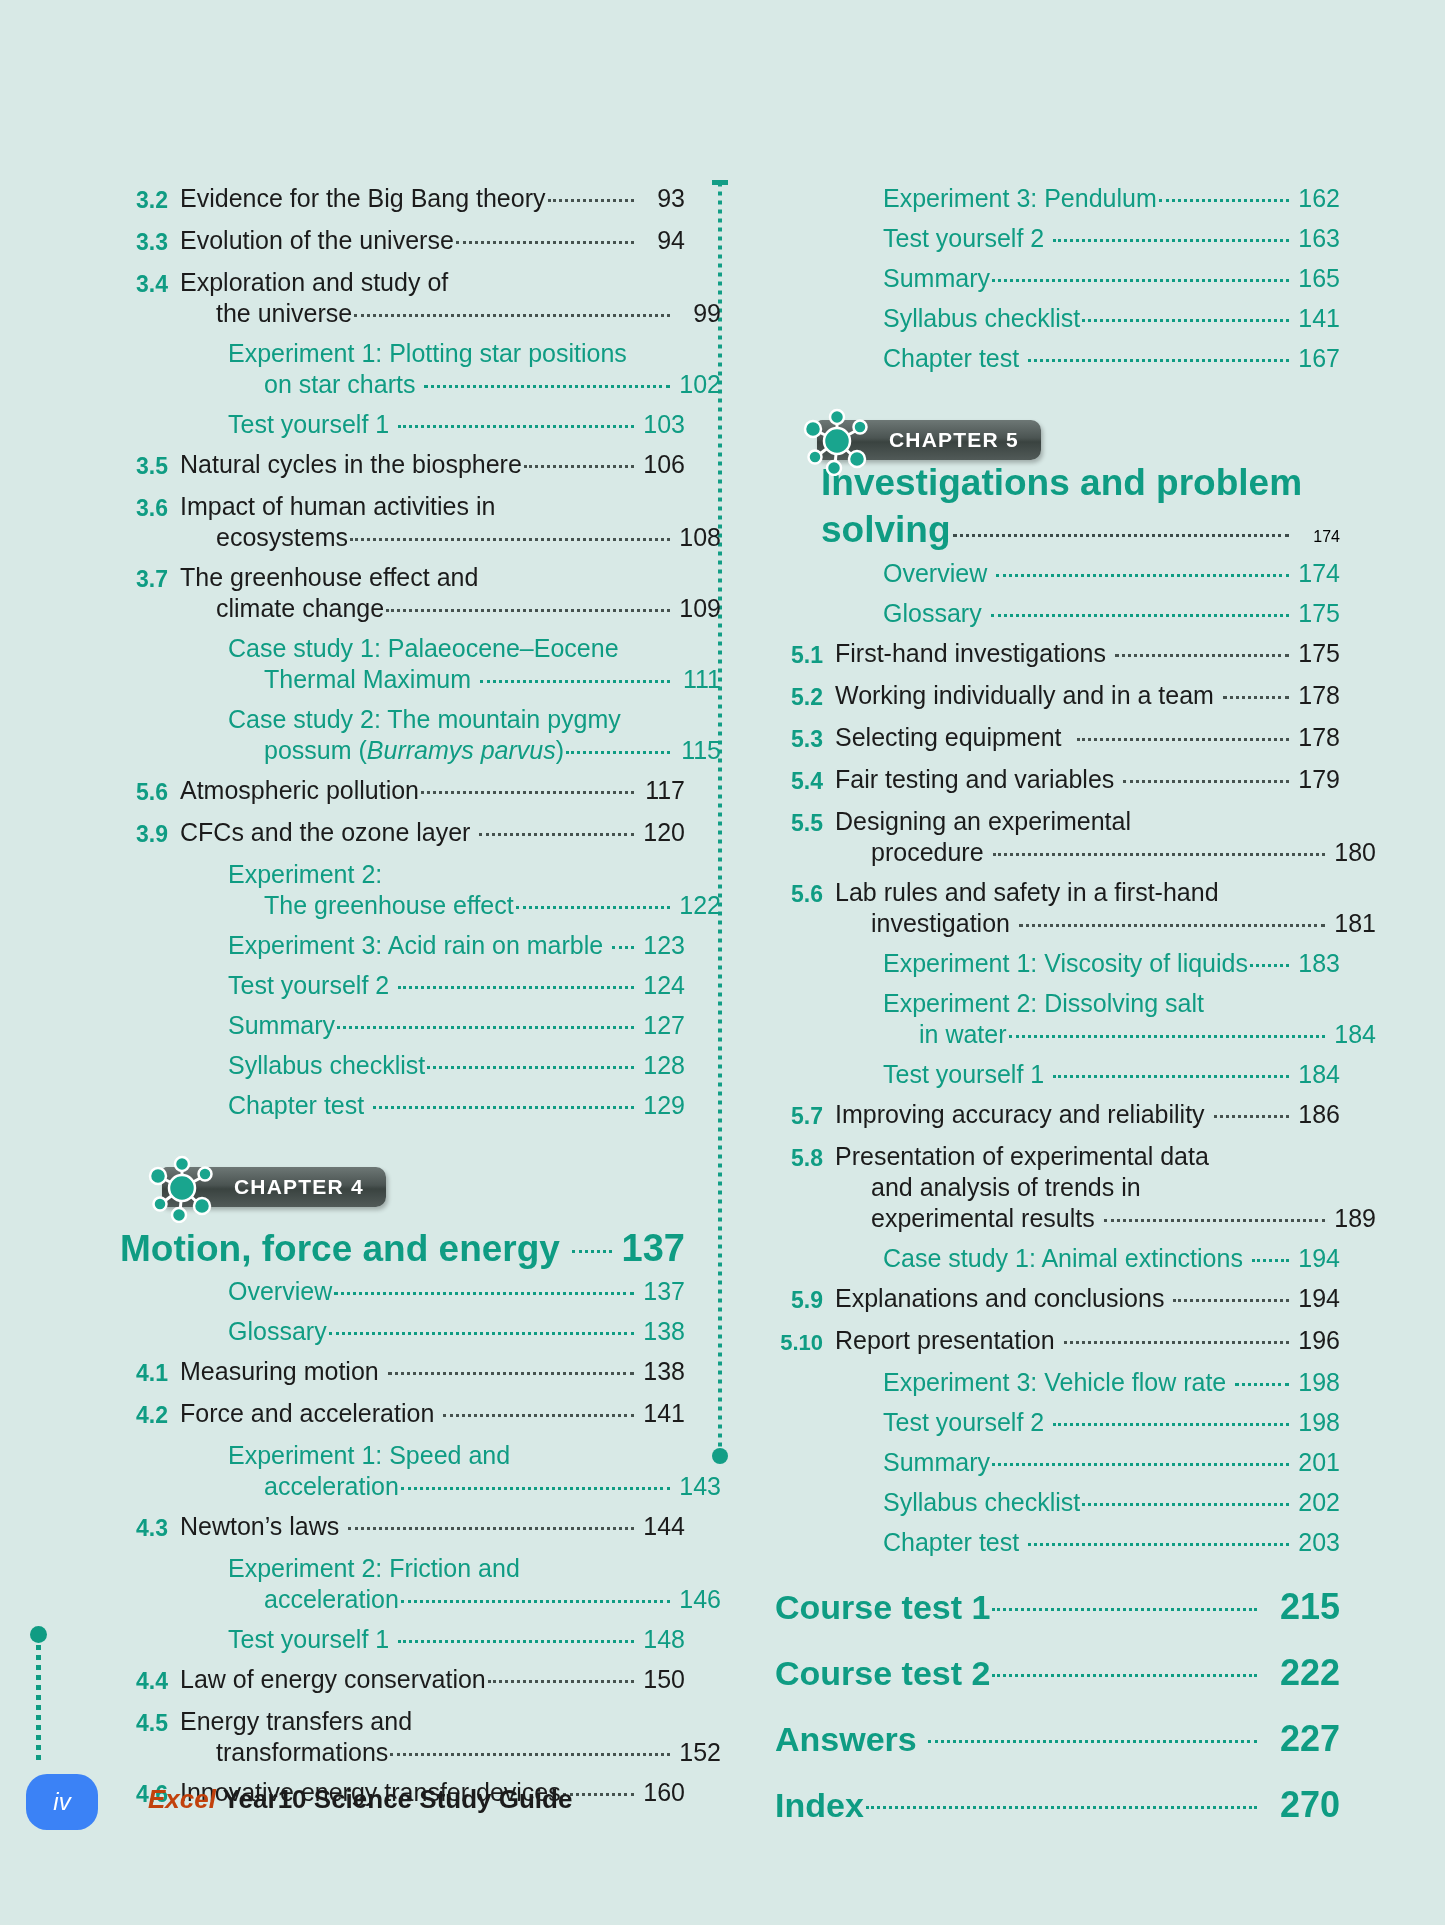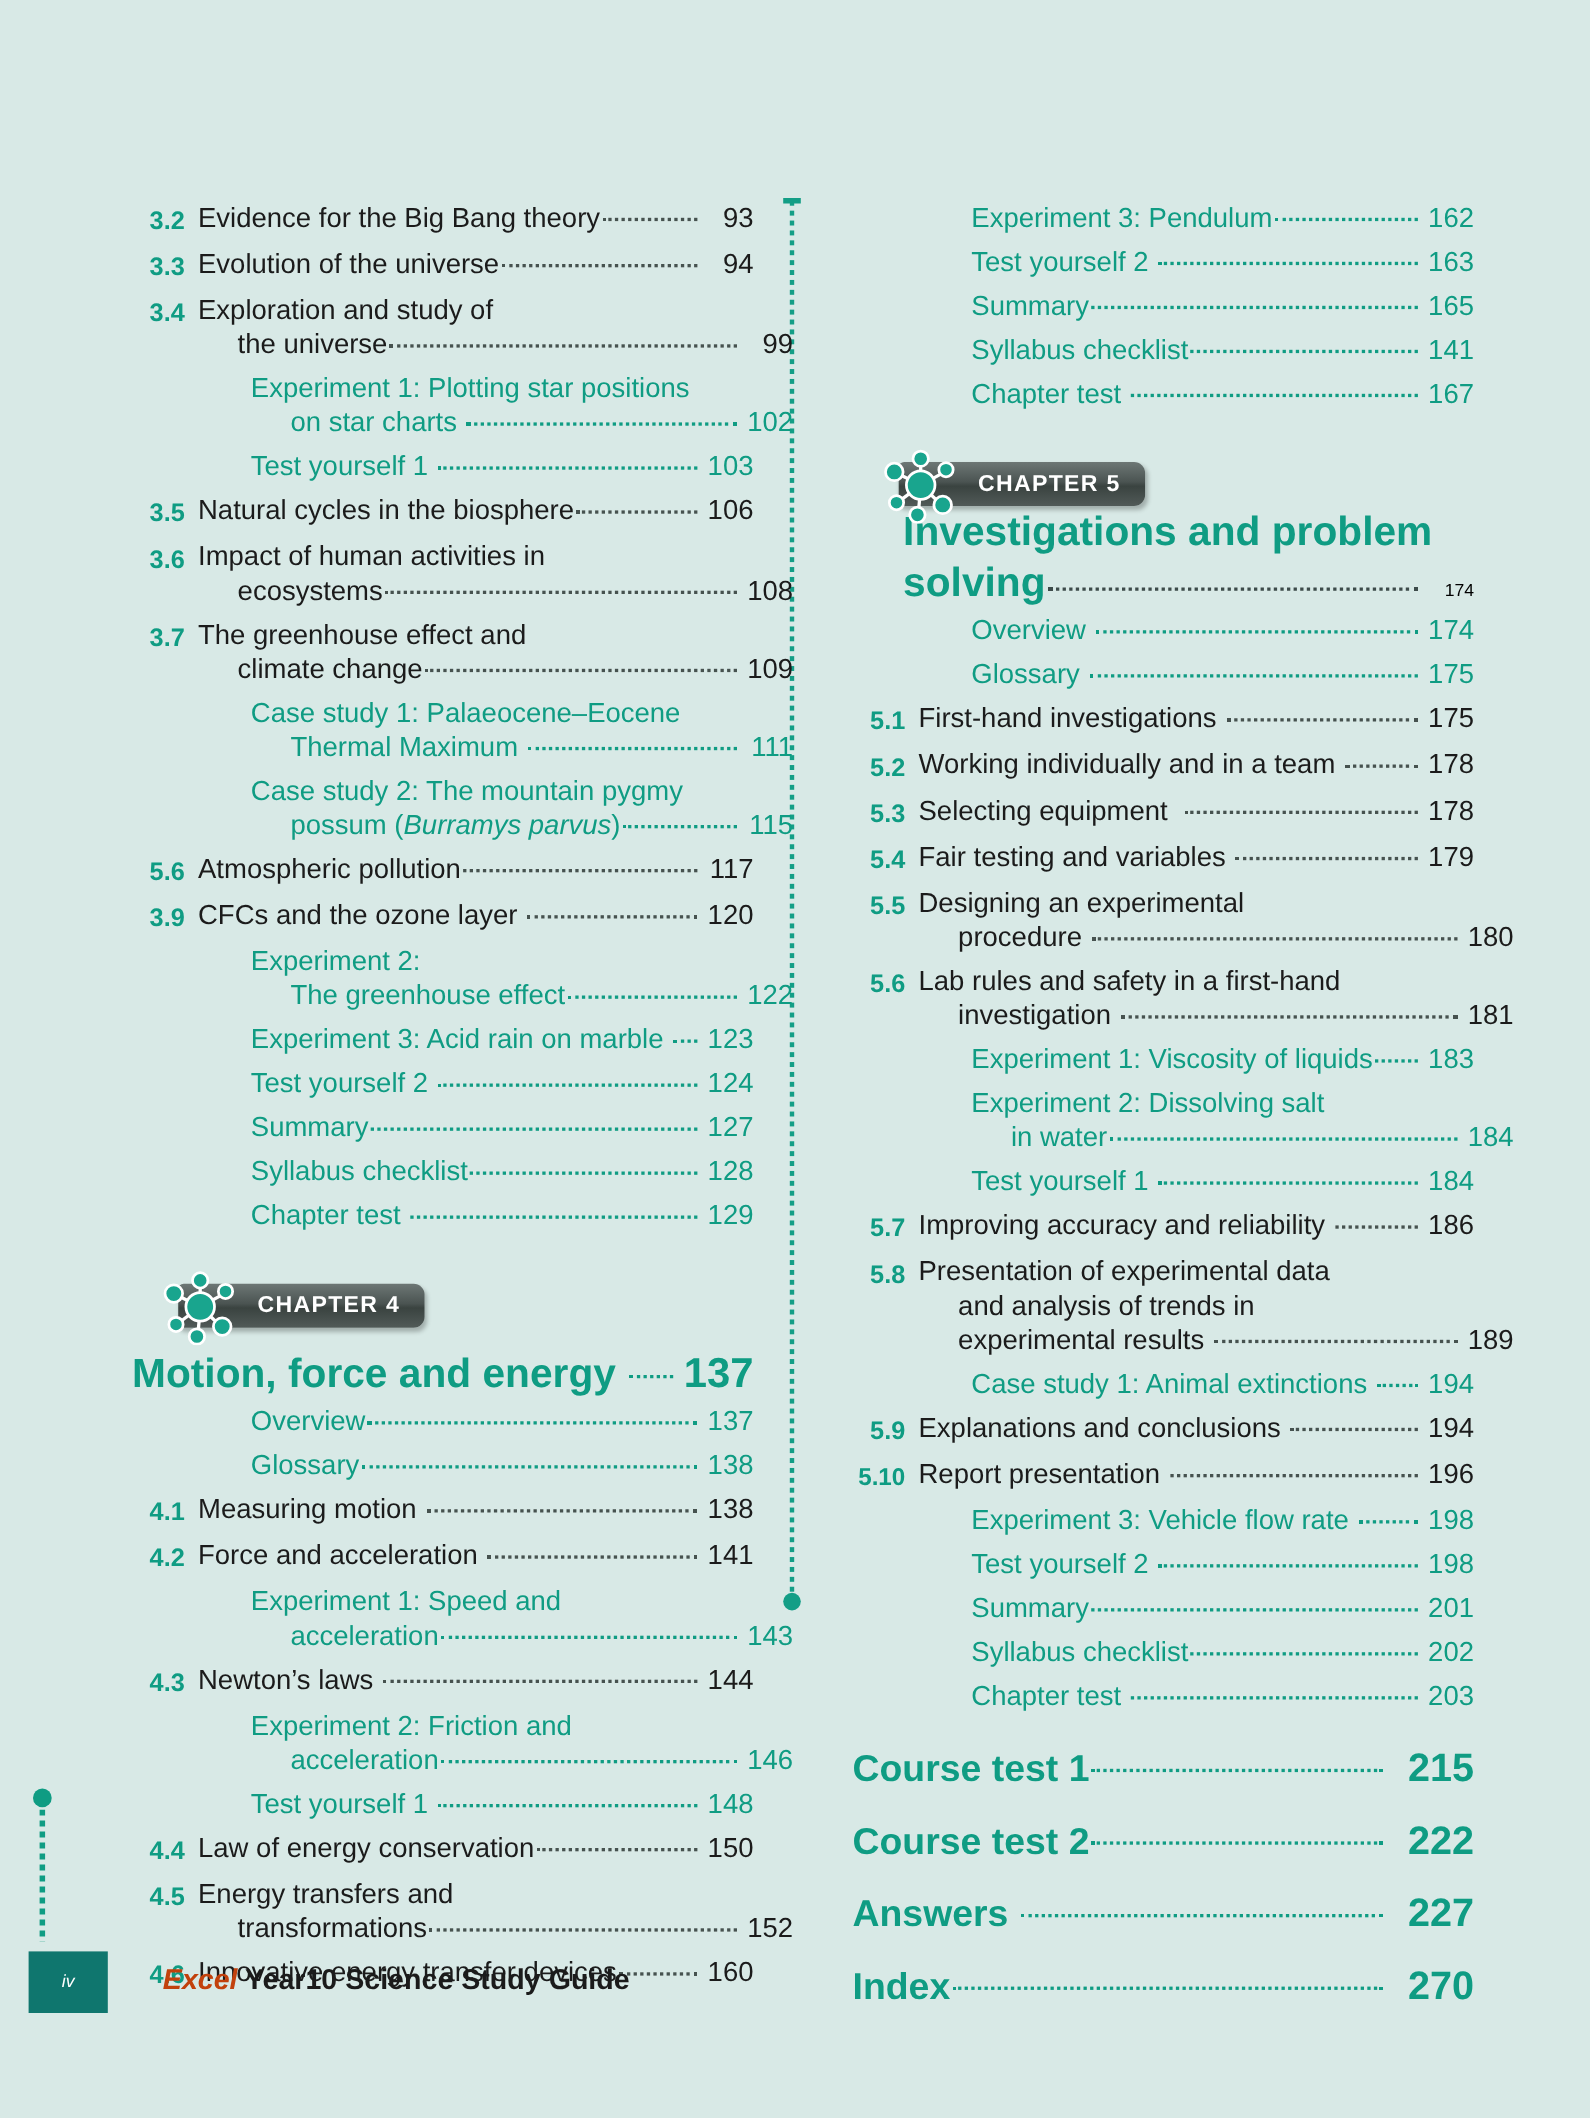--- a/index.html
+++ b/index.html
@@ -146,22 +146,22 @@
   }
   .bigentry .lead{border-bottom:3px dotted #0f9c83;top:-8px;}
   .bigentry .pg{font-size:36px;min-width:80px;text-align:right;}
 
   
   .footer{
     position:absolute;left:0;bottom:95px;width:100%;height:56px;
   }
   .folio{
     position:absolute;left:26px;top:0;width:72px;height:56px;
-    background:#0f766e;color:#ffffff;font-size:16px;font-style:italic;
-    display:flex;align-items:center;justify-content:center;
+    background:#3b82f6;color:#ffffff;font-size:24px;font-style:italic;
+    display:flex;align-items:center;justify-content:center;border-radius:21px;
   }
   .foottext{
     position:absolute;left:148px;top:10px;
     font-size:26px;color:#1b1b1b;
   }
   .foottext .b{font-weight:bold;font-style:italic;color:#c2410c;}
   .foottext .y{font-weight:bold;}
   .dots-left{
     position:absolute;left:36px;bottom:160px;width:5px;height:120px;
     background-image:linear-gradient(to bottom,#0f9c83 50%,rgba(0,0,0,0) 0%);

